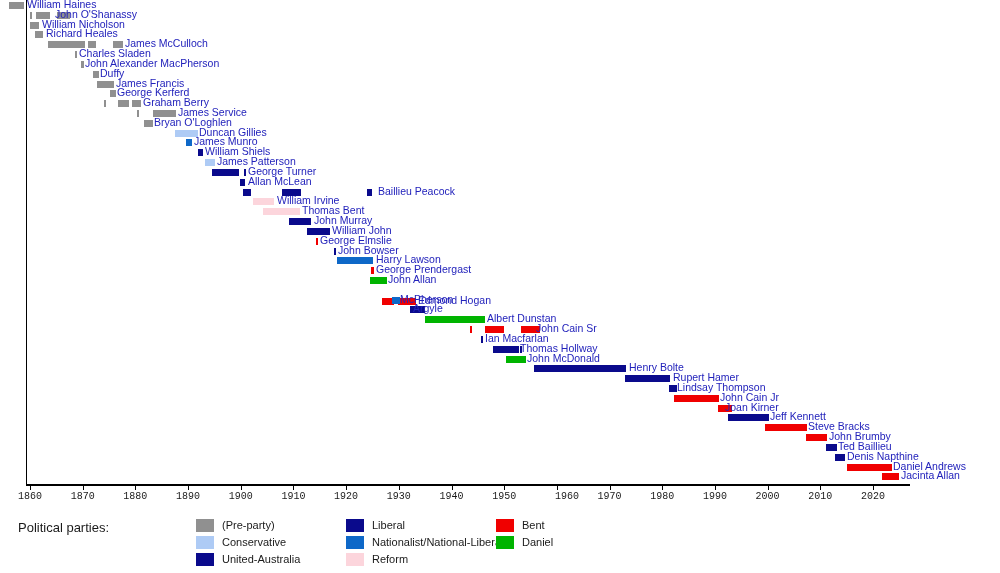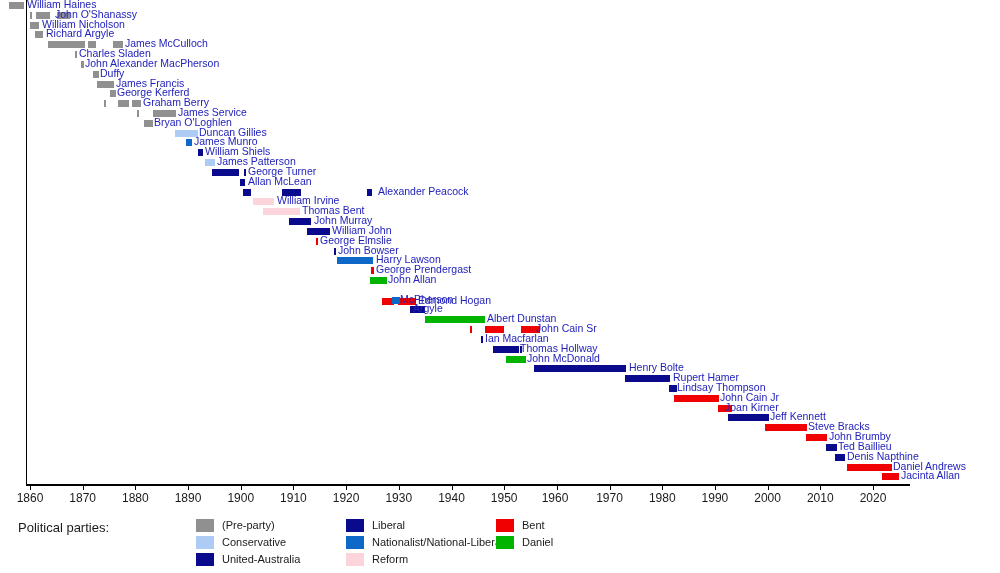--- a/index.html
+++ b/index.html
@@ -38,24 +38,25 @@
   }
   .tick {
     position: absolute;
     top: 485px;
     width: 1px; height: 5px;
     background: #000000;
   }
   .tick-label {
     position: absolute;
     top: 491px;
-    font-size: 12px;
+    font-size: 10px;
     color: #1a1a1a;
     transform: translateX(-50%);
     white-space: nowrap;
+    font-family: Liberation Mono, monospace;
   }
 
   .row { position: absolute; left: 0; height: 11px; }
   .seg {
     position: absolute;
     top: 2px;
     height: 7px;
   }
   .label {
     position: absolute;
@@ -117,21 +118,21 @@
         <div class="tick-label" style="left: 293.438px;">1910</div>
         <div class="tick" style="left: 346.125px;"></div>
         <div class="tick-label" style="left: 346.125px;">1920</div>
         <div class="tick" style="left: 398.812px;"></div>
         <div class="tick-label" style="left: 398.812px;">1930</div>
         <div class="tick" style="left: 451.5px;"></div>
         <div class="tick-label" style="left: 451.5px;">1940</div>
         <div class="tick" style="left: 504.188px;"></div>
         <div class="tick-label" style="left: 504.188px;">1950</div>
         <div class="tick" style="left: 556.875px;"></div>
-        <div class="tick-label" style="left: 555px;">1960</div>
+        <div class="tick-label" style="left: 567px;">1960</div>
         <div class="tick" style="left: 609.562px;"></div>
         <div class="tick-label" style="left: 609.562px;">1970</div>
         <div class="tick" style="left: 662.25px;"></div>
         <div class="tick-label" style="left: 662.25px;">1980</div>
         <div class="tick" style="left: 714.938px;"></div>
         <div class="tick-label" style="left: 714.938px;">1990</div>
         <div class="tick" style="left: 767.625px;"></div>
         <div class="tick-label" style="left: 767.625px;">2000</div>
         <div class="tick" style="left: 820.312px;"></div>
         <div class="tick-label" style="left: 820.312px;">2010</div>
@@ -148,21 +149,21 @@
           <div class="seg" style="left: 36px; width: 14px; background: rgb(144, 144, 144);"></div>
           <div class="seg" style="left: 57px; width: 13px; background: rgb(144, 144, 144);"></div>
           <div class="label" style="left: 55px;">John O'Shanassy</div>
         </div>
         <div class="row" style="top: 19.64px; width: 1000px;">
           <div class="seg" style="left: 30px; width: 9px; background: rgb(144, 144, 144);"></div>
           <div class="label" style="left: 42px;">William Nicholson</div>
         </div>
         <div class="row" style="top: 29.46px; width: 1000px;">
           <div class="seg" style="left: 35px; width: 8px; background: rgb(144, 144, 144);"></div>
-          <div class="label" style="left: 46px;">Richard Argyle</div>
+          <div class="label" style="left: 46px;">Richard Heales</div>
         </div>
         <div class="row" style="top: 39.28px; width: 1000px;">
           <div class="seg" style="left: 48px; width: 37px; background: rgb(144, 144, 144);"></div>
           <div class="seg" style="left: 88px; width: 8px; background: rgb(144, 144, 144);"></div>
           <div class="seg" style="left: 113px; width: 10px; background: rgb(144, 144, 144);"></div>
           <div class="label" style="left: 125px;">James McCulloch</div>
         </div>
         <div class="row" style="top: 49.1px; width: 1000px;">
           <div class="seg" style="left: 75px; width: 2px; background: rgb(144, 144, 144);"></div>
           <div class="label" style="left: 79px;">Charles Sladen</div>
@@ -220,21 +221,21 @@
           <div class="label" style="left: 248px;">George Turner</div>
         </div>
         <div class="row" style="top: 176.76px; width: 1000px;">
           <div class="seg" style="left: 240px; width: 5px; background: rgb(10, 10, 140);"></div>
           <div class="label" style="left: 248px;">Allan McLean</div>
         </div>
         <div class="row" style="top: 186.58px; width: 1000px;">
           <div class="seg" style="left: 243px; width: 8px; background: rgb(10, 10, 140);"></div>
           <div class="seg" style="left: 282px; width: 19px; background: rgb(10, 10, 140);"></div>
           <div class="seg" style="left: 367px; width: 5px; background: rgb(10, 10, 140);"></div>
-          <div class="label" style="left: 378px;">Alexander Peacock</div>
+          <div class="label" style="left: 378px;">Baillieu Peacock</div>
         </div>
         <div class="row" style="top: 196.4px; width: 1000px;">
           <div class="seg" style="left: 253px; width: 21px; background: rgb(252, 213, 220);"></div>
           <div class="label" style="left: 277px;">William Irvine</div>
         </div>
         <div class="row" style="top: 206.22px; width: 1000px;">
           <div class="seg" style="left: 263px; width: 37px; background: rgb(252, 213, 220);"></div>
           <div class="label" style="left: 302px;">Thomas Bent</div>
         </div>
         <div class="row" style="top: 216.04px; width: 1000px;">

